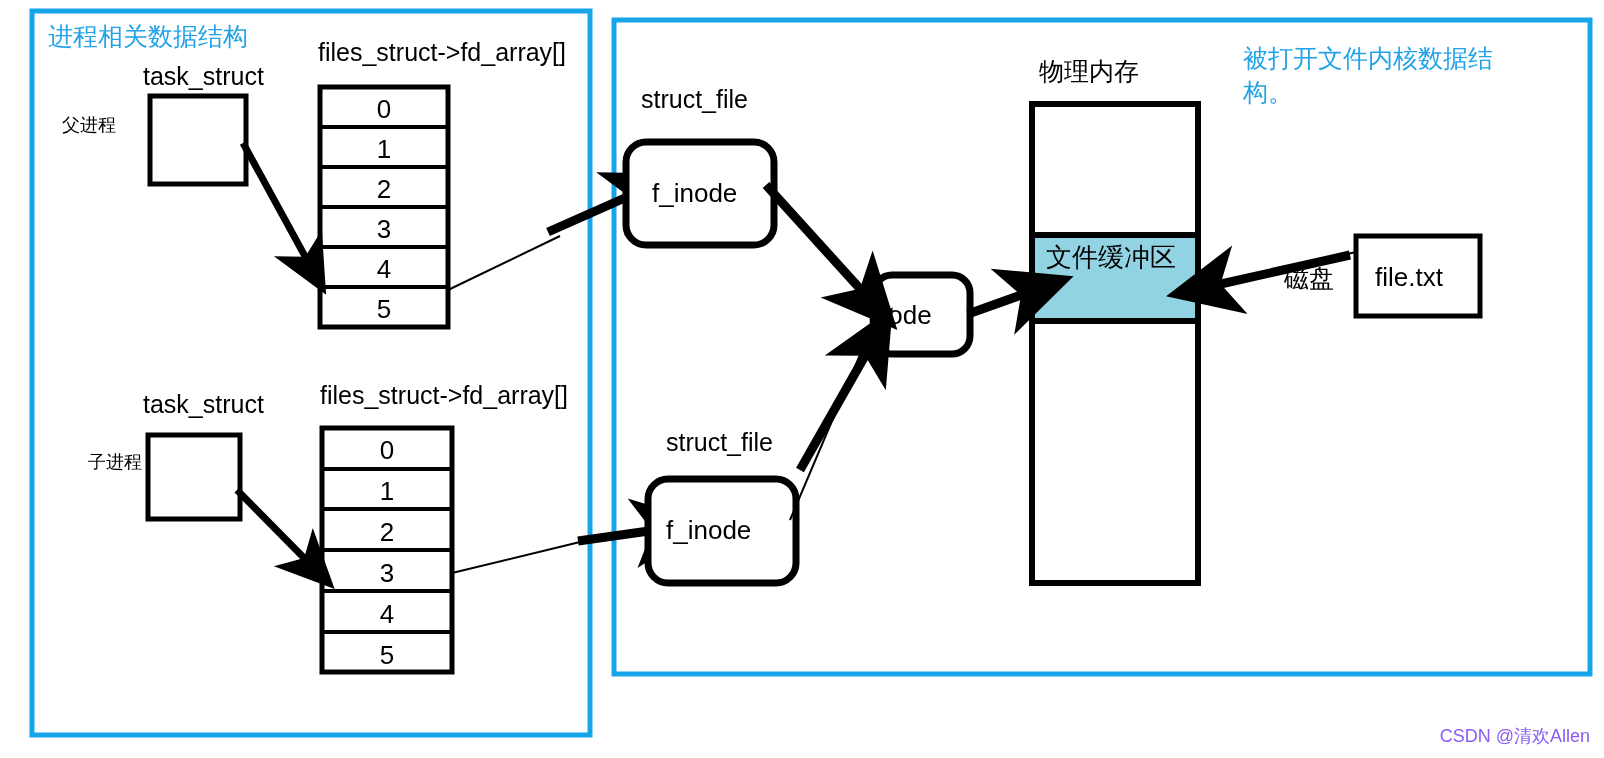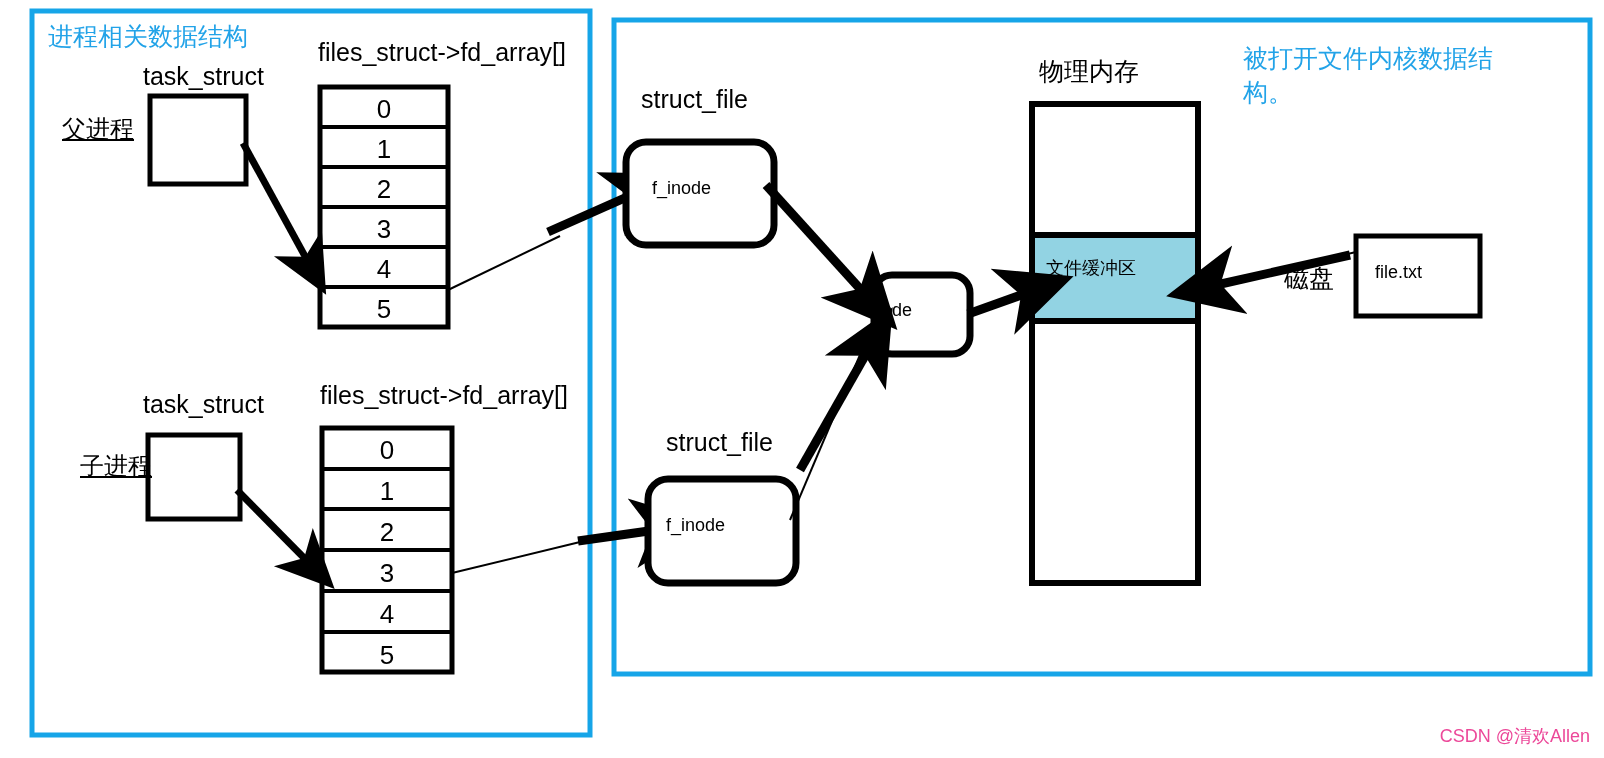--- a/index.html
+++ b/index.html
@@ -36,40 +36,39 @@
     color: #22a3e8;
     white-space: nowrap;
     font-size: 25px;
     line-height: 1.35;
   }
   .panel-title.wrap { white-space: normal; }
   .box-label {
     font-size: 25px;
   }
   .side-label {
-    font-size: 24px;
-    text-decoration: underline;
+    font-size: 18px;
   }
   .cell-num {
     position: absolute;
     font-size: 26px;
     color: #000;
     text-align: center;
   }
   .node-text {
     position: absolute;
-    font-size: 18px;
+    font-size: 26px;
     color: #000;
     white-space: nowrap;
   }
   .watermark {
     position: absolute;
     right: 14px;
     bottom: 10px;
-    color: #ec4899;
+    color: #8b5cf6;
     font-size: 18px;
     white-space: nowrap;
   }
 </style>
 </head>
 <body>
 
 <div id="canvas">
 
   <svg class="svg-layer" viewBox="0 0 1604 758" xmlns="http://www.w3.org/2000/svg">
@@ -153,40 +152,40 @@
   <div class="lbl box-label" style="left:143px; top:62px;">task_struct</div>
   <div class="lbl box-label" style="left:318px; top:38px;">files_struct-&gt;fd_array[]</div>
 
   <div class="cell-num" style="left:320px; top:94px; width:128px;">0</div>
   <div class="cell-num" style="left:320px; top:134px; width:128px;">1</div>
   <div class="cell-num" style="left:320px; top:174px; width:128px;">2</div>
   <div class="cell-num" style="left:320px; top:214px; width:128px;">3</div>
   <div class="cell-num" style="left:320px; top:254px; width:128px;">4</div>
   <div class="cell-num" style="left:320px; top:294px; width:128px;">5</div>
 
-  <div class="lbl side-label" style="left:80px; top:452px;">子进程</div>
+  <div class="lbl side-label" style="left:88px; top:452px;">子进程</div>
   <div class="lbl box-label" style="left:143px; top:390px;">task_struct</div>
   <div class="lbl box-label" style="left:320px; top:381px;">files_struct-&gt;fd_array[]</div>
 
   <div class="cell-num" style="left:322px; top:435px; width:130px;">0</div>
   <div class="cell-num" style="left:322px; top:476px; width:130px;">1</div>
   <div class="cell-num" style="left:322px; top:517px; width:130px;">2</div>
   <div class="cell-num" style="left:322px; top:558px; width:130px;">3</div>
   <div class="cell-num" style="left:322px; top:599px; width:130px;">4</div>
   <div class="cell-num" style="left:322px; top:640px; width:130px;">5</div>
 
   <div class="lbl box-label" style="left:641px; top:85px;">struct_file</div>
   <div class="node-text" style="left:652px; top:178px;">f_inode</div>
 
   <div class="lbl box-label" style="left:666px; top:428px;">struct_file</div>
   <div class="node-text" style="left:666px; top:515px;">f_inode</div>
 
   <div class="node-text" style="left:868px; top:300px;">inode</div>
 
   <div class="lbl box-label" style="left:1039px; top:60px;font-family:Liberation Mono, monospace;">物理内存</div>
-  <div class="node-text" style="left:1046px; top:256px;">文件缓冲区</div>
+  <div class="node-text" style="left:1046px; top:240px;">文件缓冲区</div>
 
   <div class="lbl box-label" style="left:1284px; top:264px;">磁盘</div>
   <div class="node-text" style="left:1375px; top:262px;text-align:right;">file.txt</div>
 
   <div class="watermark">CSDN @清欢Allen</div>
 
 </div>
 
 </body></html>

